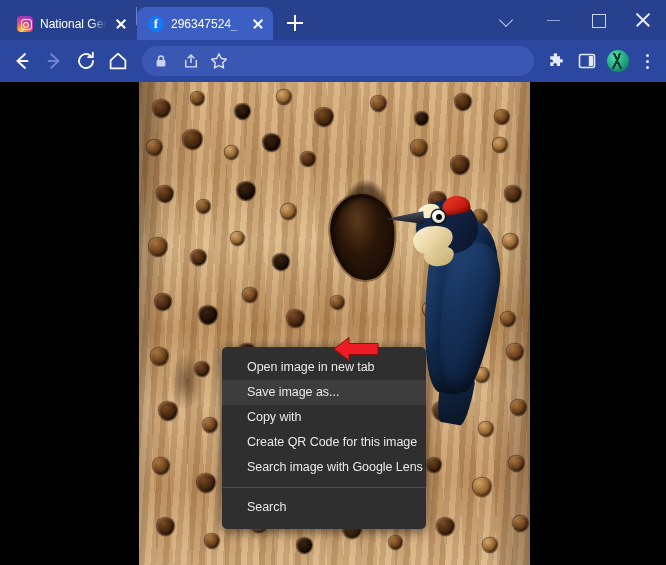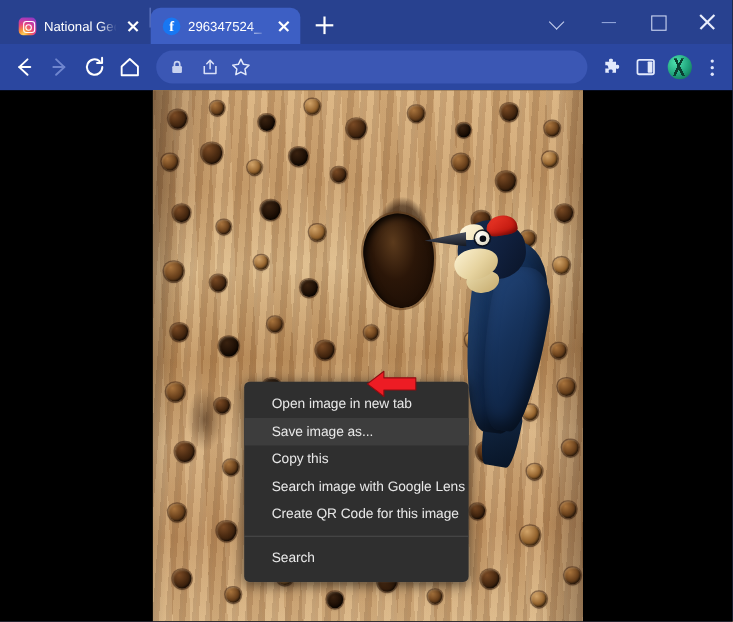--- a/index.html
+++ b/index.html
@@ -688,23 +688,23 @@
         <div class="wp" id="wp-crown"></div>
         <div class="wp" id="wp-beak"></div>
         <div class="wp" id="wp-eye"></div>
         <div class="wp" id="wp-pupil"></div>
       </div>
     </div>
 
     <div id="context-menu">
       <div class="menu-item">Open image in new tab</div>
       <div class="menu-item highlighted">Save image as...</div>
-      <div class="menu-item">Copy this</div>
+      <div class="menu-item">Copy with</div>
+      <div class="menu-item">Create QR Code for this image</div>
       <div class="menu-item">Search image with Google Lens</div>
-      <div class="menu-item">Create QR Code for this image</div>
       <div class="menu-separator"></div>
       <div class="menu-item">Search</div>
     </div>
 
     <svg id="red-arrow" viewBox="0 0 48 28">
       <path d="M2 14 L17 2.5 L17 8.5 L46 8.5 L46 19.5 L17 19.5 L17 25.5 Z" fill="#ed1c24" stroke="#8f0c10" stroke-width="1" stroke-linejoin="round"></path>
     </svg>
 
   </div>
 </div>

